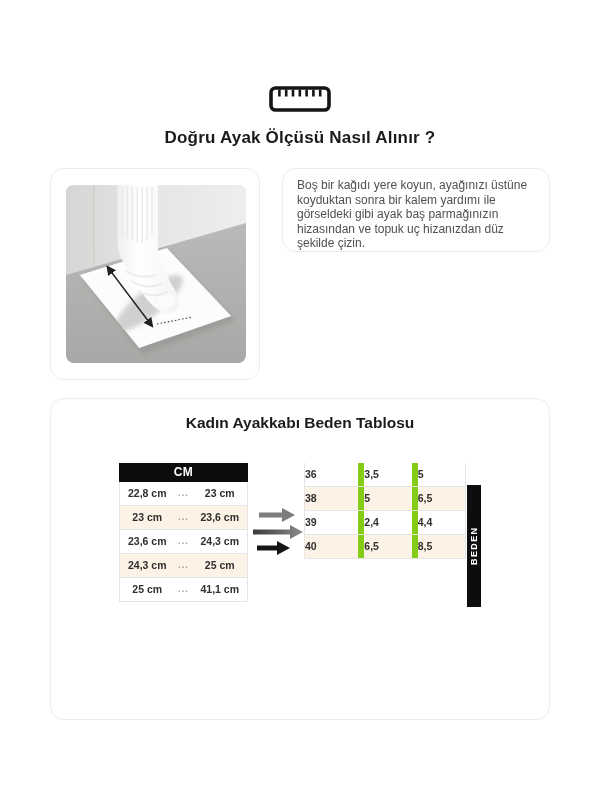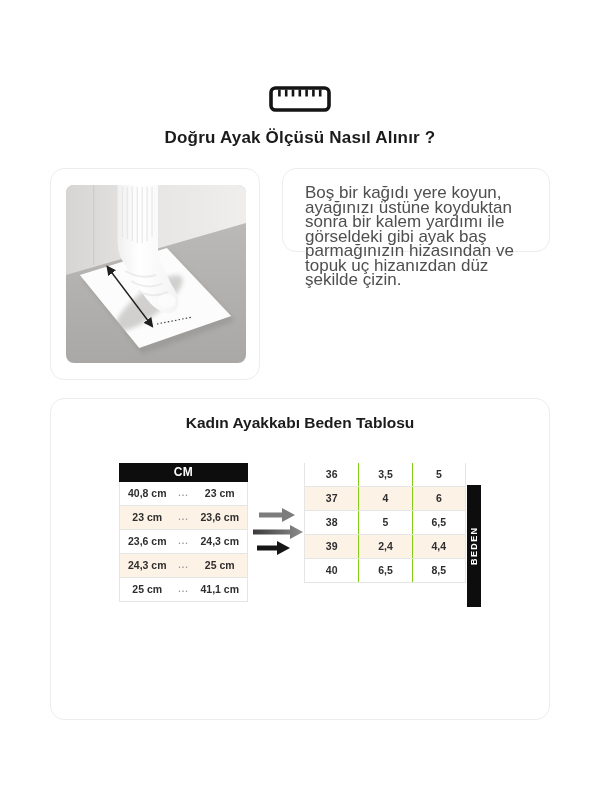--- a/index.html
+++ b/index.html
@@ -10,21 +10,21 @@
   .ruler-wrap{position:absolute;top:86px;left:0;width:100%;display:flex;justify-content:center;}
   .title1{
     position:absolute;top:128px;left:0;width:100%;margin:0;text-align:center;
     font-size:17px;font-weight:bold;color:var(--title-text);letter-spacing:.2px;
   }
   .card{position:absolute;border:1px solid var(--card-border);border-radius:14px;background:#fff;box-sizing:border-box;}
   .photo-card{left:50px;top:168px;width:210px;height:212px;}
   .photo{position:absolute;left:15px;top:16px;width:180px;height:178px;border-radius:8px;overflow:hidden;display:block;}
   .text-card-1{left:282px;top:168px;width:268px;height:84px;}
   .text-card-2{left:282px;top:264px;width:268px;height:116px;}
-  .para{margin:8px;padding:9px 14px 0 14px;font-size:17px;line-height:14.5px;color:var(--body-text);}
+  .para{margin:0;padding:9px 14px 0 14px;font-size:12px;line-height:14.5px;color:var(--body-text);}
   .para2{padding-top:40px;}
   .table-card{left:50px;top:398px;width:500px;height:322px;}
   .title2{
     position:absolute;top:15px;left:0;width:100%;margin:0;text-align:center;
     font-size:15.5px;font-weight:bold;color:var(--title-text);
   }
   .sizetable{position:absolute;top:64px;box-sizing:border-box;}
   .cm-table{left:68px;width:129px;}
   .conv-table{left:253px;width:162px;}
   .thead{
@@ -32,22 +32,22 @@
     font-size:12px;font-weight:bold;text-align:center;letter-spacing:.5px;
   }
   .thead.grid3{display:grid;grid-template-columns:1fr 1fr 1fr;}
   .tbody{border:1px solid var(--table-border);border-top:none;}
   .trow{height:23px;line-height:23px;font-size:10.5px;font-weight:bold;color:var(--cell-text);background:#fff;}
   .trow + .trow{border-top:1px solid var(--table-border);}
   .tbody .trow:nth-child(even){background:var(--stripe-cream);}
   .cm-row{display:flex;}
   .c-from,.c-to{flex:1;text-align:center;}
   .c-sep{width:18px;text-align:center;color:var(--sep-dots);font-size:9px;letter-spacing:1px;}
-  .conv-row{display:grid;grid-template-columns:1fr 1fr 1fr;text-align:center;}
-  .conv-row span:nth-child(n+2){border-left:1px solid #84cc16;}
+  .conv-row{display:grid;grid-template-columns:1fr 1fr 1fr;text-align:left;}
+  .conv-row span:nth-child(n+2){border-left:6px solid #84cc16;}
   .beden{
     position:absolute;left:416px;top:86px;width:14px;height:122px;background:var(--header-bg);
     color:#fff;font-size:9px;font-weight:bold;letter-spacing:1.4px;
     writing-mode:vertical-rl;transform:rotate(180deg);
     display:flex;align-items:center;justify-content:center;
   }
   .arrows{position:absolute;left:200px;top:103px;}
 </style>
 </head>
 <body>
@@ -126,21 +126,21 @@
     <p class="para">Boş bir kağıdı yere koyun, ayağınızı üstüne koyduktan sonra bir kalem yardımı ile görseldeki gibi ayak baş parmağınızın hizasından ve topuk uç hizanızdan düz şekilde çizin.</p>
   </div>
 
   <div class="card table-card">
     <h2 class="title2">Kadın Ayakkabı Beden Tablosu</h2>
 
     <div class="sizetable cm-table">
       <div class="thead">CM</div>
       <div class="tbody">
         <div class="trow cm-row">
-          <span class="c-from">40,8 cm</span>
+          <span class="c-from">22,8 cm</span>
           <span class="c-sep">...</span>
           <span class="c-to">23 cm</span>
         </div>
         <div class="trow cm-row">
           <span class="c-from">23 cm</span>
           <span class="c-sep">...</span>
           <span class="c-to">23,6 cm</span>
         </div>
         <div class="trow cm-row">
           <span class="c-from">23,6 cm</span>
@@ -173,25 +173,20 @@
     </svg>
 
     <div class="sizetable conv-table">
       <div class="tbody">
         <div class="trow conv-row">
           <span>36</span>
           <span>3,5</span>
           <span>5</span>
         </div>
         <div class="trow conv-row">
-          <span>37</span>
-          <span>4</span>
-          <span>6</span>
-        </div>
-        <div class="trow conv-row">
           <span>38</span>
           <span>5</span>
           <span>6,5</span>
         </div>
         <div class="trow conv-row">
           <span>39</span>
           <span>2,4</span>
           <span>4,4</span>
         </div>
         <div class="trow conv-row">

